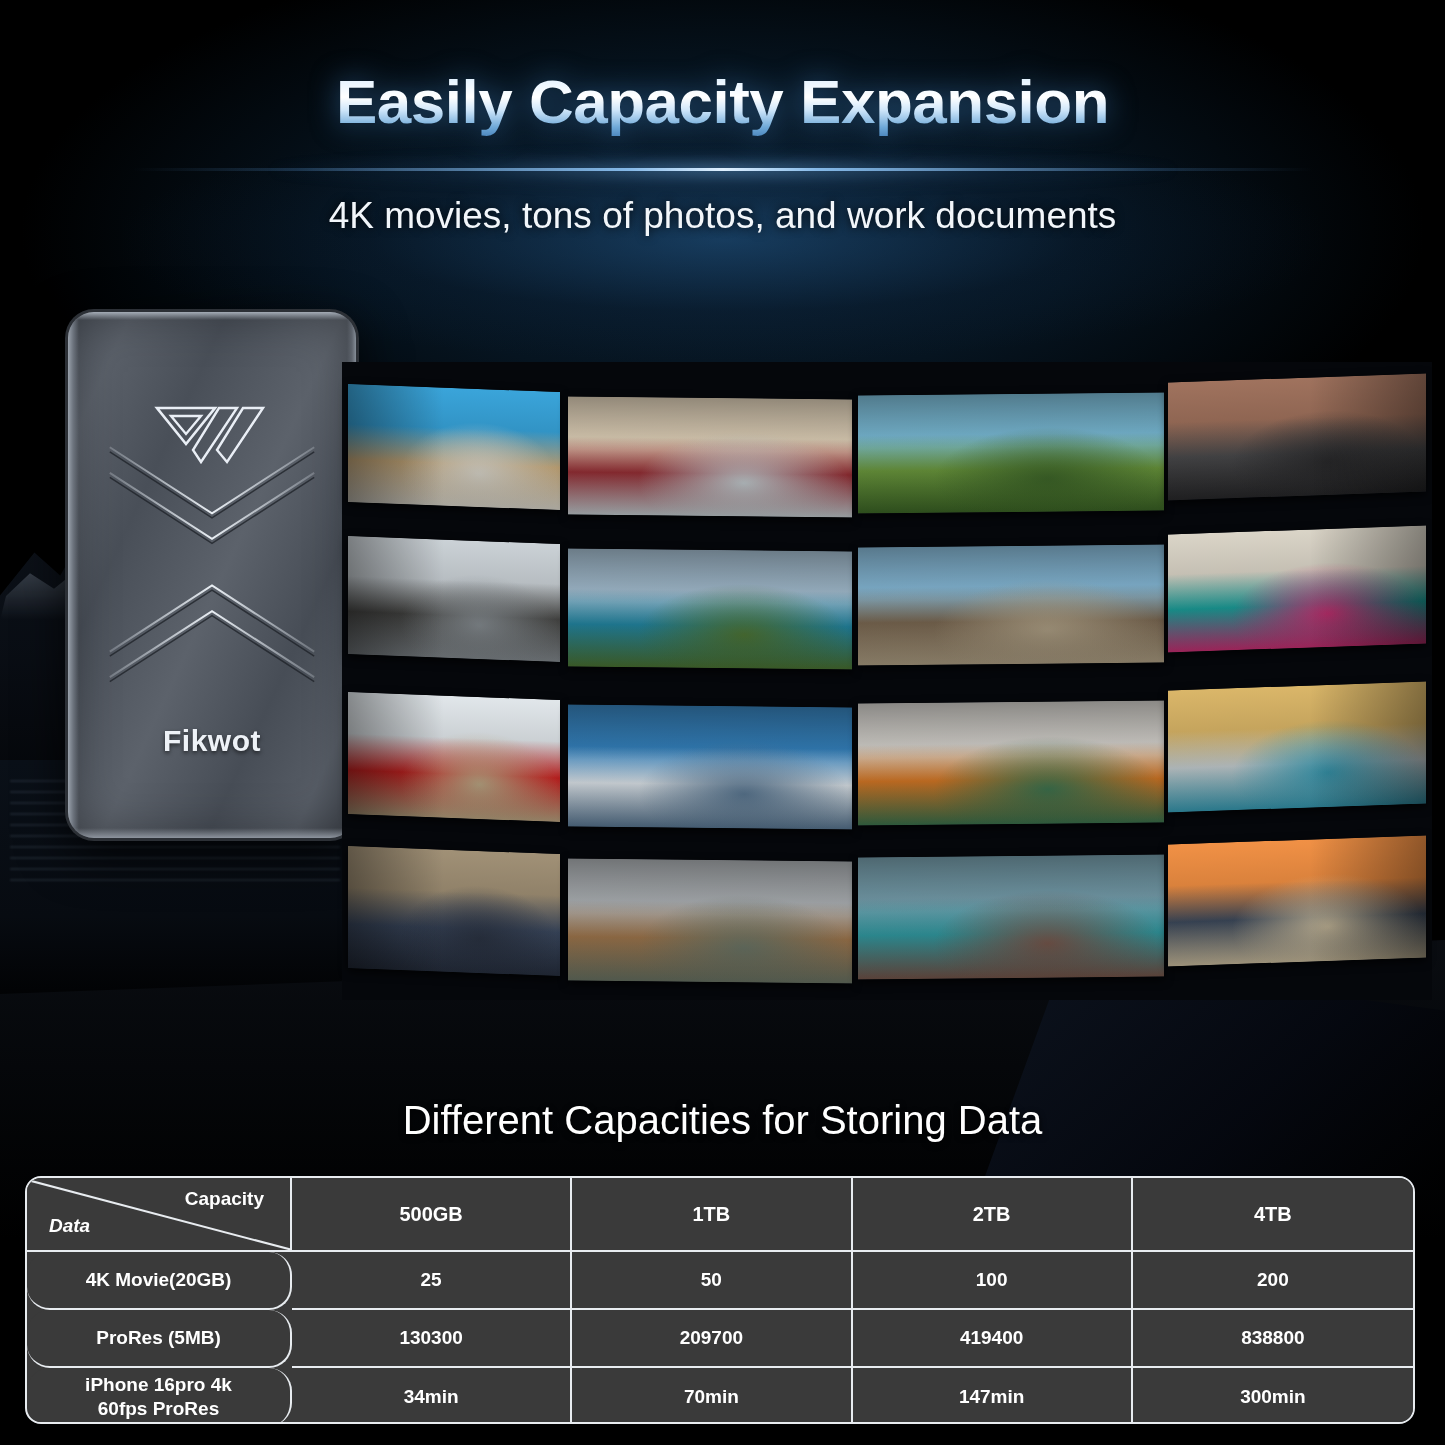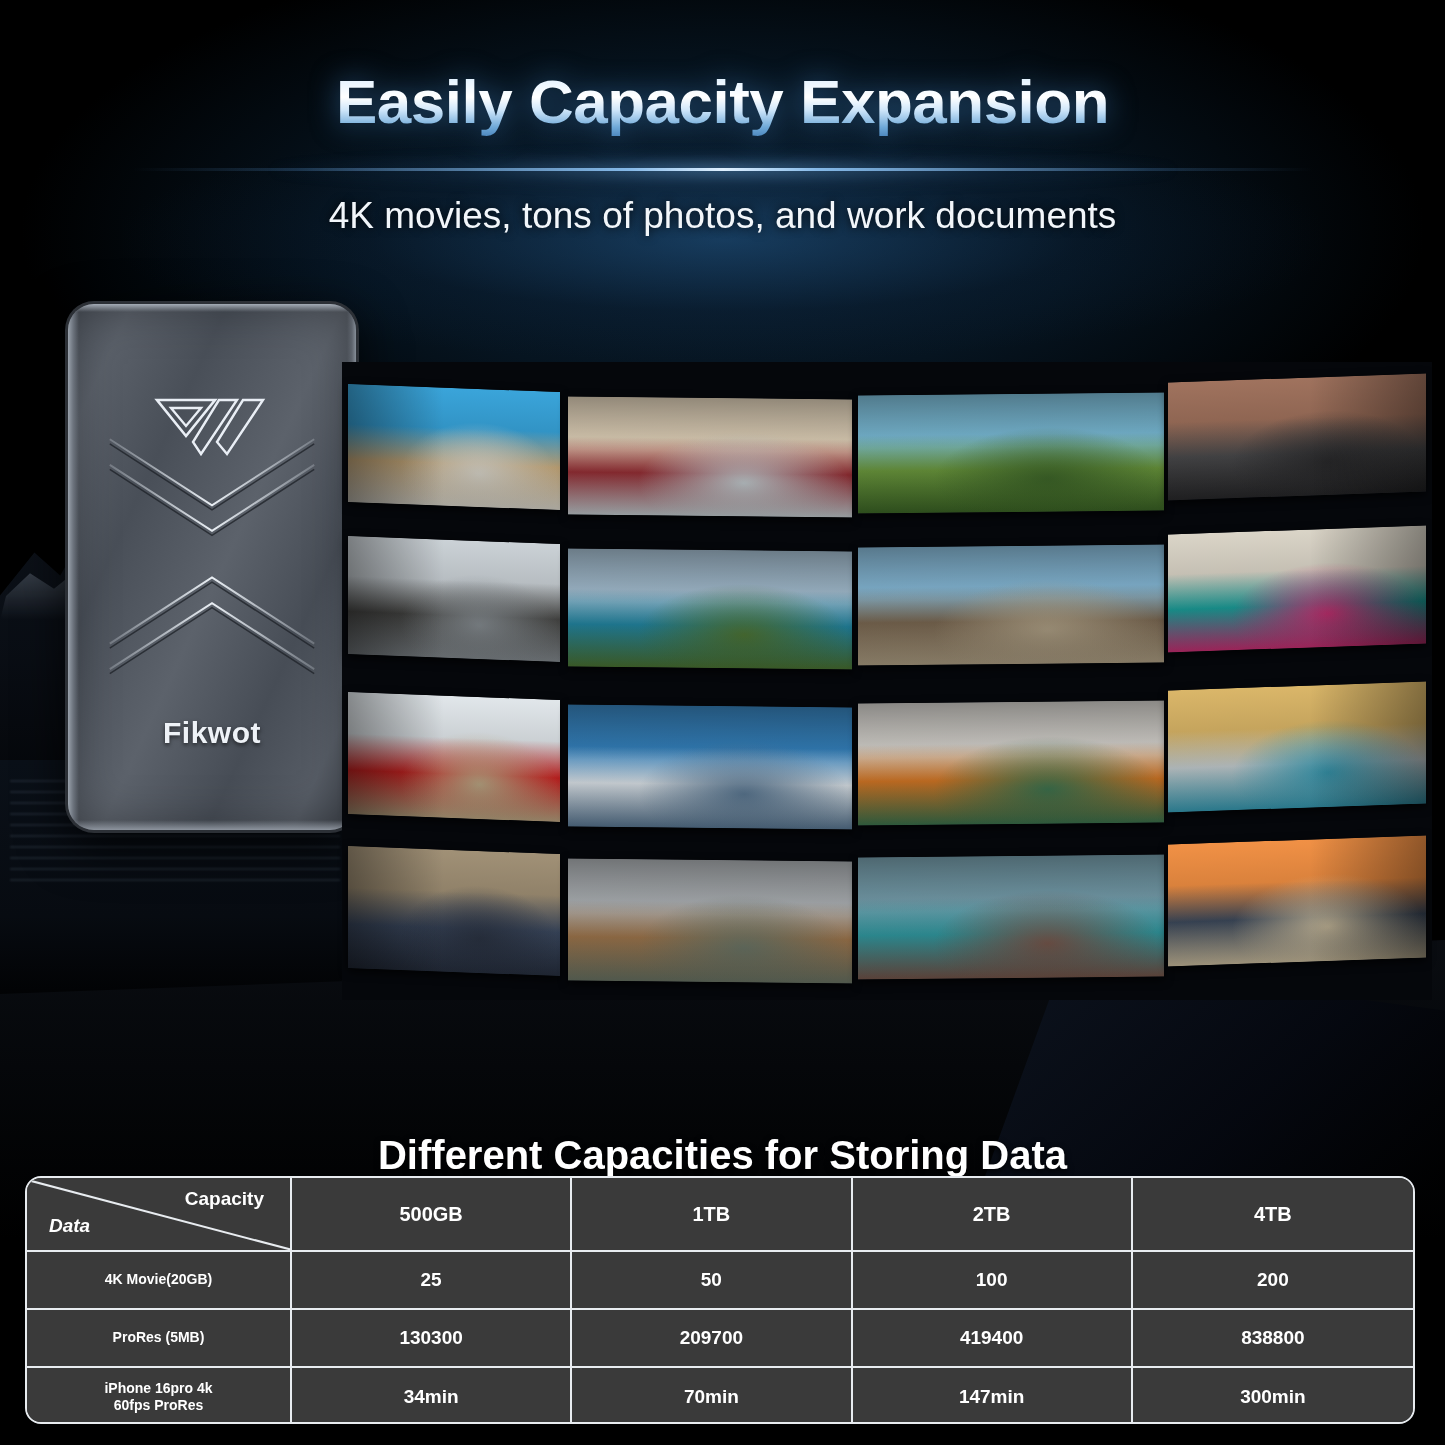--- a/index.html
+++ b/index.html
@@ -81,28 +81,27 @@
     -webkit-text-fill-color:transparent;
     filter:drop-shadow(0 0 14px rgba(70,140,210,.55));
   }
   .subline {
     position:absolute; top:188px; left:0; right:0; text-align:center;
     color:#f2f6fa; font-size:37px; line-height:1.5; font-weight:400;
     text-shadow:0 0 10px rgba(0,0,0,.9);
   }
   .section-title {
     position:absolute; top:1098px; left:0; right:0; text-align:center;
-    color:#fff; font-size:40px; font-weight:bold;
+    color:#fff; font-size:40px; font-weight:normal;
     text-shadow:0 2px 6px rgba(0,0,0,.95);
-    margin-top:35px;
   }
 
   
   .ssd {
-    position:absolute; left:68px; top:304px; width:288px; height:526px;
+    position:absolute; left:68px; top:312px; width:288px; height:526px;
     border-radius:26px;
     background:linear-gradient(115deg,#4e545d 0%,#5a6069 12%,#494f58 30%,#5c626b 52%,#474d56 72%,#565c65 88%,#3f444c 100%);
     box-shadow:0 0 0 3px #2c3036, 0 14px 50px rgba(0,0,0,.85), inset 0 0 50px rgba(0,0,0,.35);
     overflow:hidden;
   }
   .ssd-edge-l { position:absolute; left:0; top:0; bottom:0; width:11px;
     background:linear-gradient(to right, #9aa2ac 0%, #6e757f 45%, rgba(60,66,74,0) 100%); border-radius:26px 0 0 26px; }
   .ssd-edge-r { position:absolute; right:0; top:0; bottom:0; width:9px;
     background:linear-gradient(to left, #868e98 0%, #5e646d 45%, rgba(60,66,74,0) 100%); border-radius:0 26px 26px 0; }
   .ssd-edge-t { position:absolute; left:0; right:0; top:0; height:8px;
@@ -141,21 +140,21 @@
     grid-template-rows:74px 58px 58px 58px;
   }
   .cell {
     border-right:2px solid #e8ecf0; border-bottom:2px solid #e8ecf0;
     display:flex; align-items:center; justify-content:center;
     color:#fff; font-size:19px; font-weight:bold; text-align:center;
     background:#3a3a3a; position:relative; line-height:1.25;
   }
   .cell.lastcol { border-right:none; }
   .cell.lastrow { border-bottom:none; }
-  .cell.rowhead { font-size:14px; }
+  .cell.rowhead { font-size:19px;border-radius:23px; }
   .cell.colhead { font-size:20px; }
   .diag-cell { position:relative; overflow:hidden; }
   .diag-line {
     position:absolute; left:-4%; top:-2px; width:112%; height:2px;
     background:#e8ecf0; transform-origin:left center;
     transform:rotate(14.8deg);
   }
   .diag-cap { position:absolute; right:26px; top:9px; font-size:19px; font-weight:bold; color:#fff; }
   .diag-dat { position:absolute; left:22px; bottom:12px; font-size:19px; font-weight:bold; color:#fff;font-style:italic; }
 </style>

